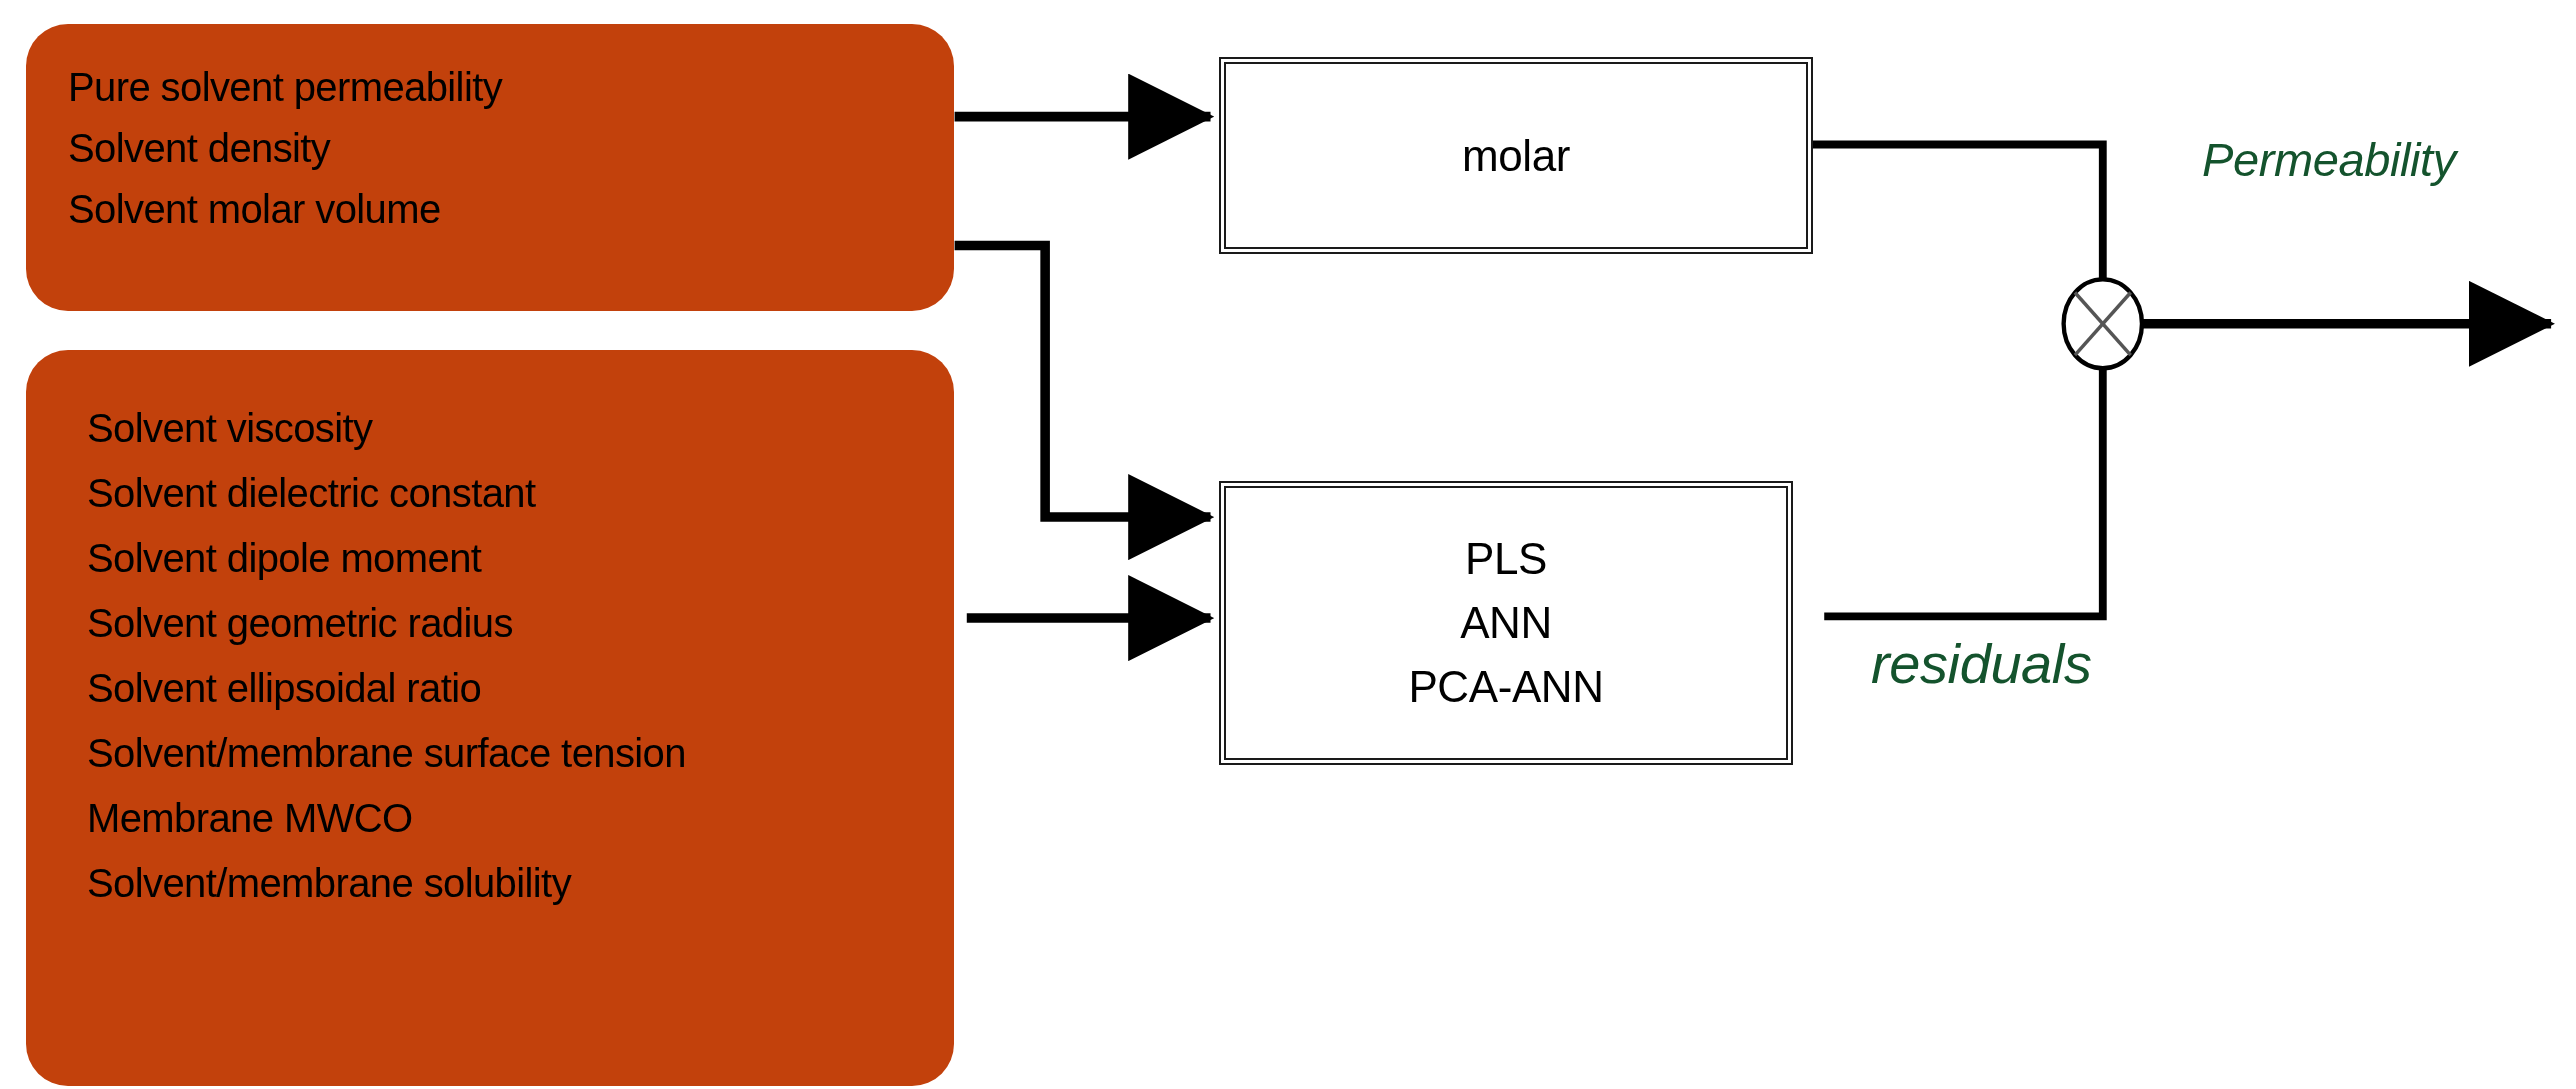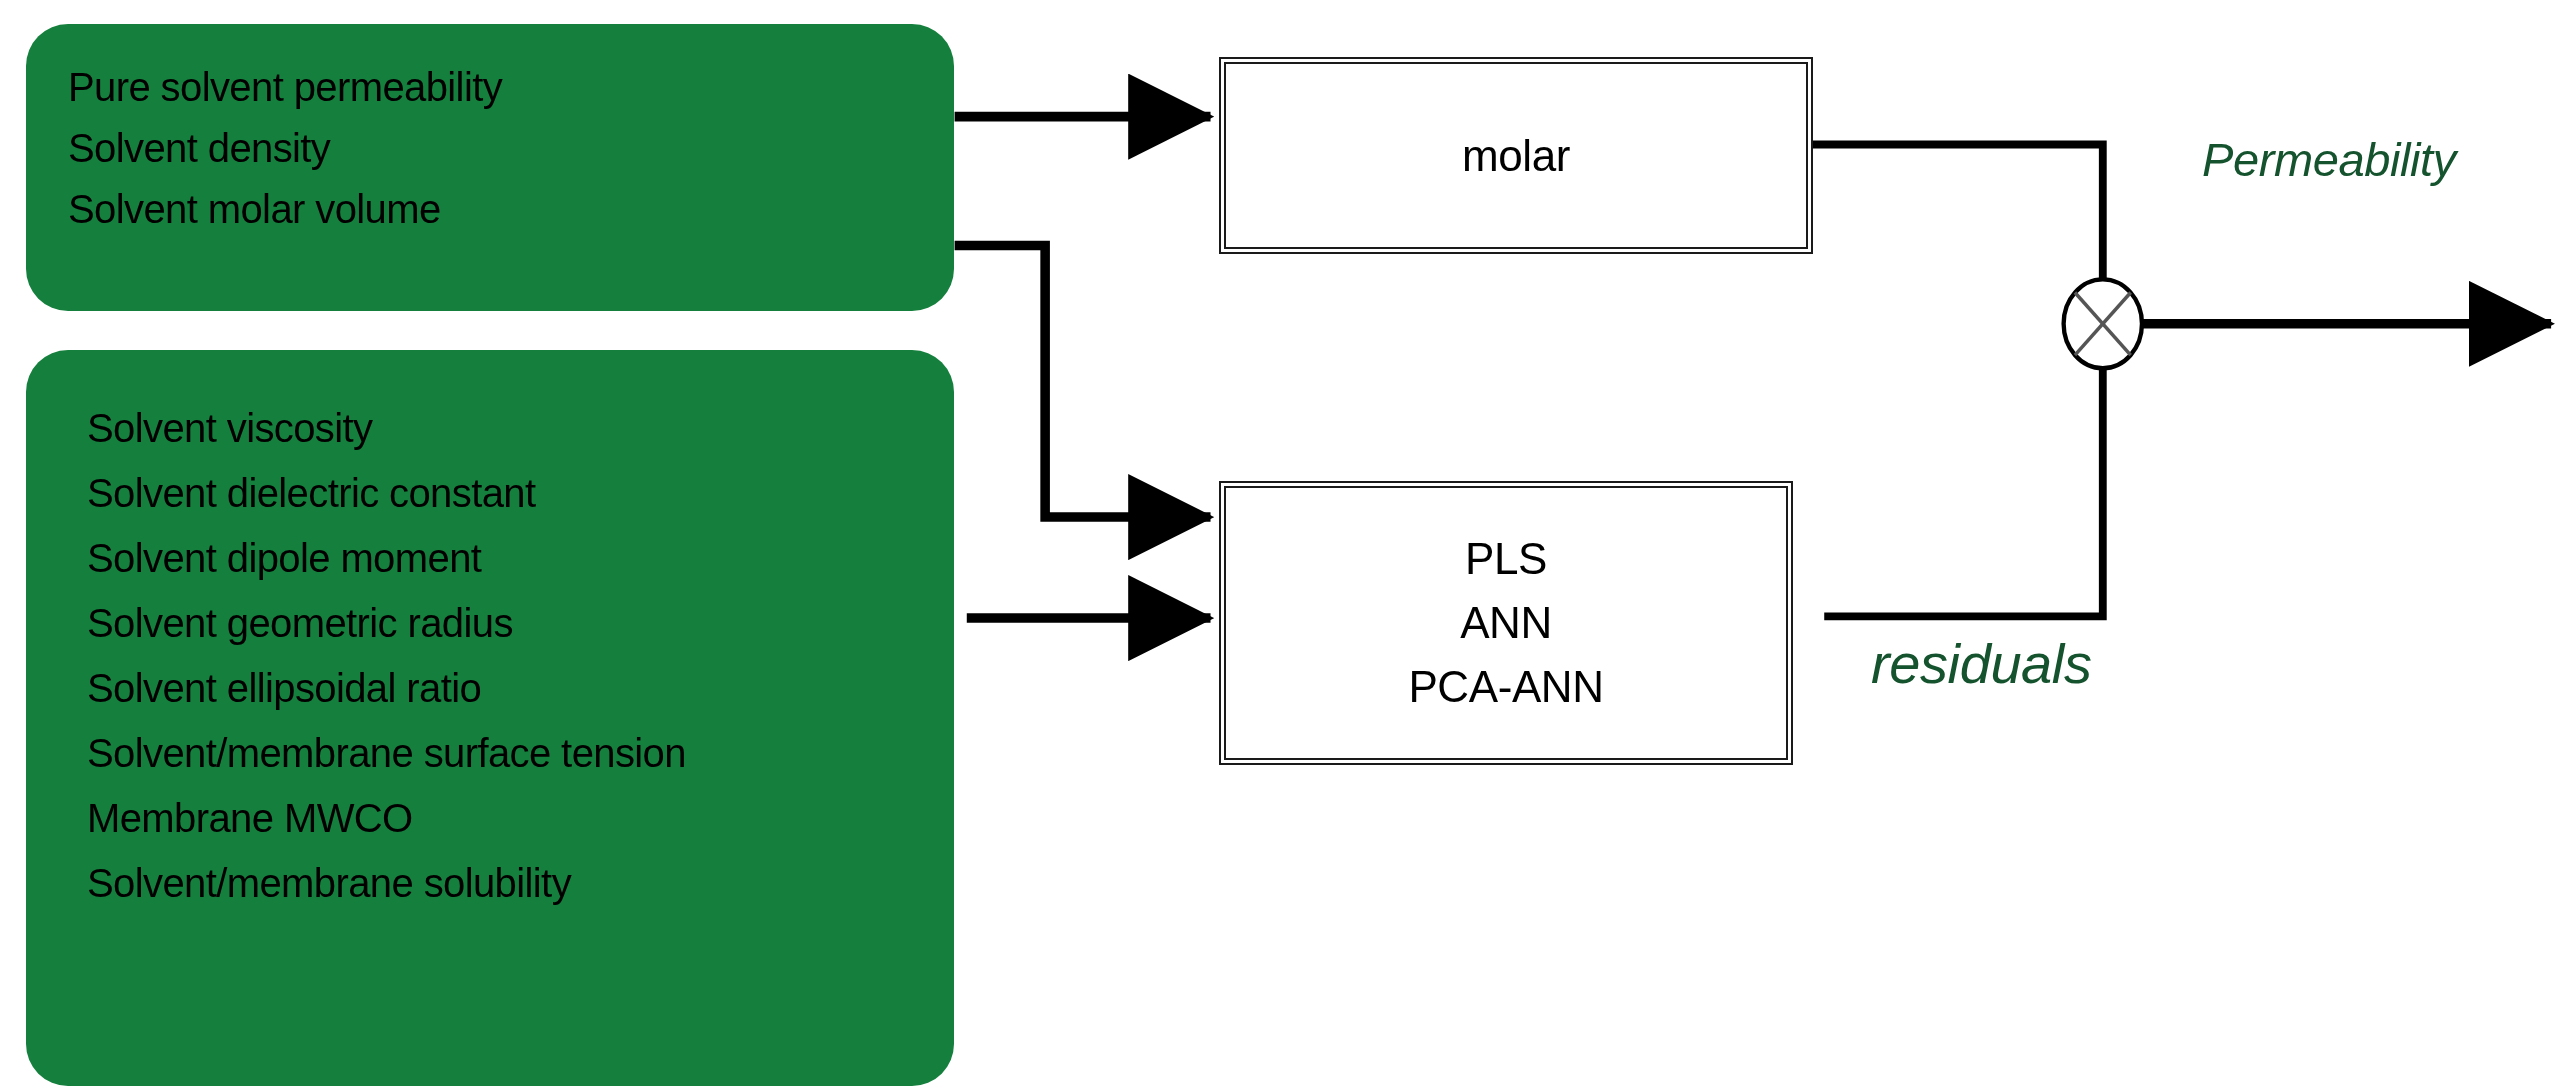--- a/index.html
+++ b/index.html
@@ -15,21 +15,21 @@
     position: relative;
     width: 2576px;
     height: 1089px;
     background: #ffffff;
     overflow: hidden;
   }
 
   
   .input-panel {
     position: absolute;
-    background: #15803d;
+    background: #c2410c;
     border-radius: 42px;
     box-sizing: border-box;
   }
   #panel-sd {
     left: 26px;
     top: 23.5px;
     width: 928px;
     height: 287px;
     padding: 42px 0 0 42px;
   }

